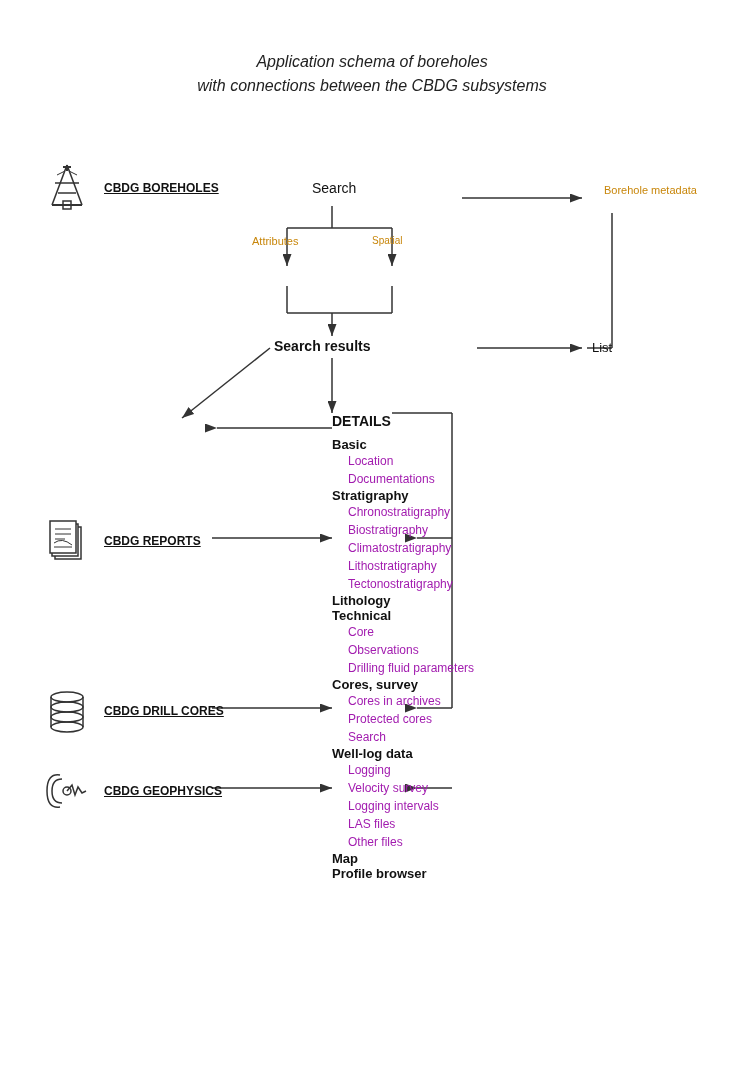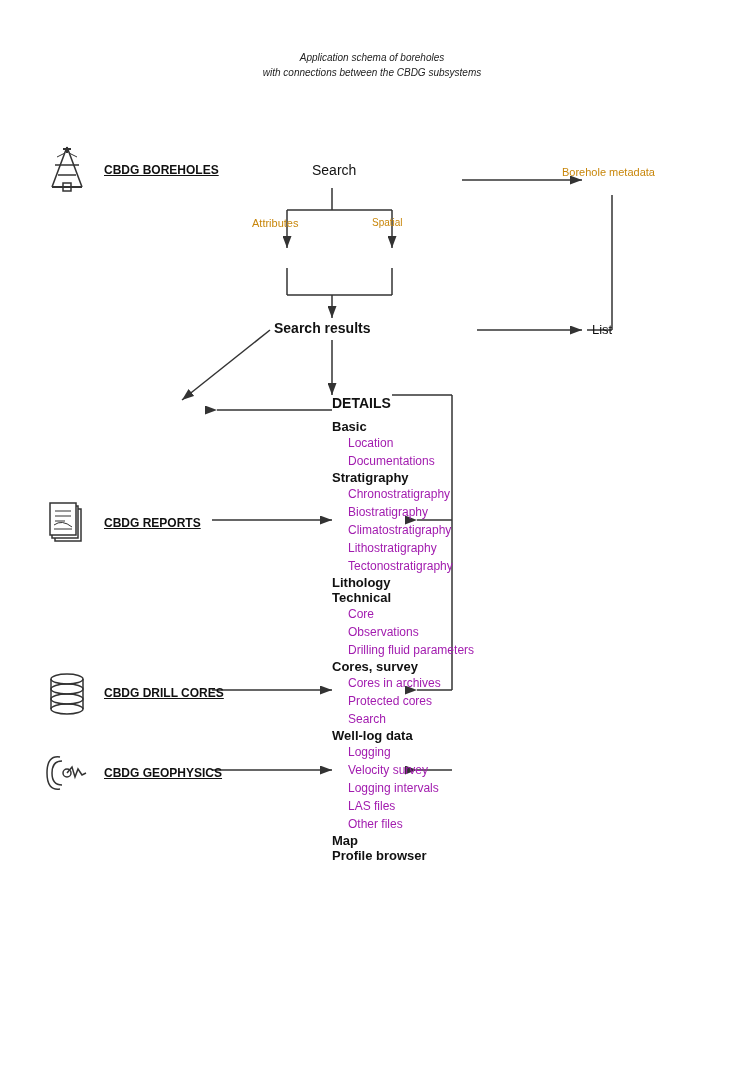--- a/index.html
+++ b/index.html
@@ -17,21 +17,21 @@
       position: relative;
       padding: 20px;
     }
     .title-block {
       text-align: center;
       margin-top: 30px;
       margin-bottom: 40px;
     }
     .title-line1, .title-line2 {
       font-style: italic;
-      font-size: 10px;
+      font-size: 16px;
       color: #222;
       line-height: 1.5;
     }
 
     .icon-label-row {
       display: flex;
       align-items: center;
       gap: 12px;
     }
 
@@ -188,21 +188,21 @@
     </div>
 
     <div class="abs search-label" style="left:290px; top:42px; font-size:14px; color:#111;">Search</div>
 
     <div class="abs" style="left:230px; top:97px; font-size:11px; color:#c8860a;">Attributes</div>
 
     <div class="abs" style="left:350px; top:97px; font-size:10px; color:#c8860a;">Spatial</div>
 
     <div class="abs search-results-label" style="left:252px; top:200px; font-size:14px; font-weight:bold; color:#111;">Search results</div>
 
-    <div class="abs borehole-meta" style="left:540px; top:45px; font-size:11px; color:#c8860a; line-height:1.4;">
+    <div class="abs borehole-meta" style="left:582px; top:45px; font-size:11px; color:#c8860a; line-height:1.4;">
       <span>Borehole
 metadata</span>
     </div>
 
     <div class="abs list-label" style="left:570px; top:202px; font-size:13px; color:#111;">List</div>
 
 
     <div class="abs icon-label-row" style="left:20px; top:378px;">
       <div class="icon-box">
         <svg width="40" height="52" viewBox="0 0 40 52" xmlns="http://www.w3.org/2000/svg">

